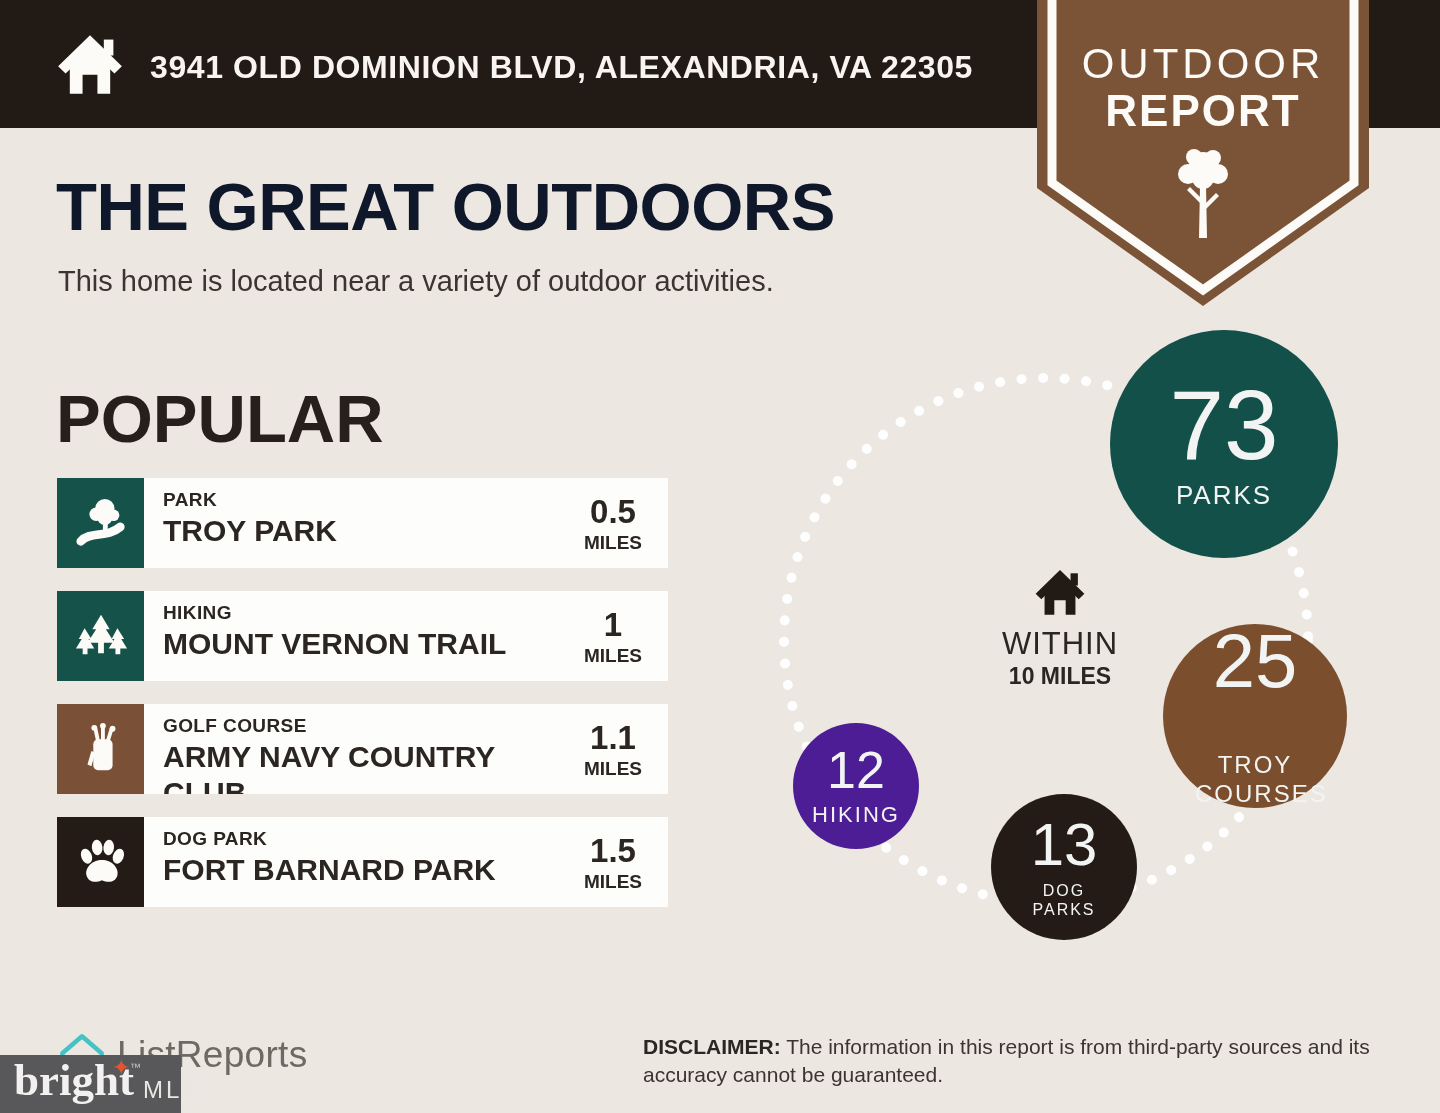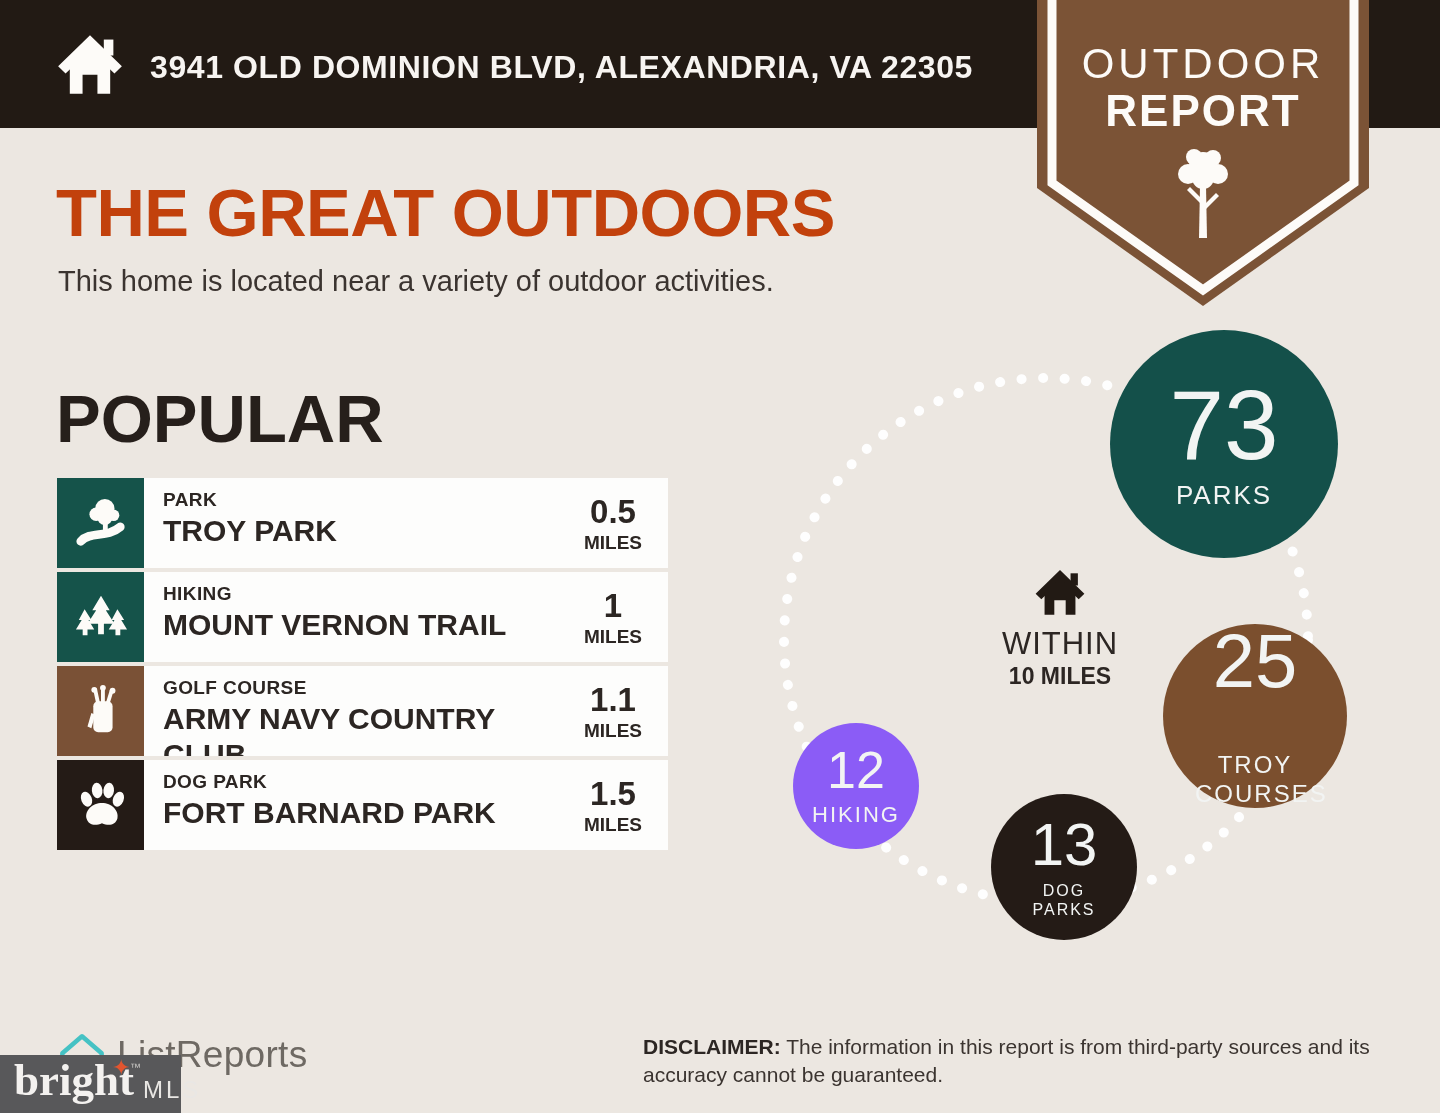--- a/index.html
+++ b/index.html
@@ -24,33 +24,33 @@
   .badge { position:absolute; left:1037px; top:0; width:332px; height:310px; z-index:6; }
   .badge svg.shape { position:absolute; left:0; top:0; }
   .badge .b-line1, .badge .b-line2 {
     position:absolute; left:0; width:332px; text-align:center; color:#fdfbf8;
   }
   .badge .b-line1 { top:40px; font-size:42px; font-weight:400; letter-spacing:4px; }
   .badge .b-line2 { top:86px; font-size:44px; font-weight:700; letter-spacing:2px; }
   .badge .tree-ic { position:absolute; left:136px; top:146px; }
   
   .hero-title {
-    position:absolute; left:56px; top:174px;
-    font-size:67px; font-weight:800; letter-spacing:-0.5px; color:#c2410c;
+    position:absolute; left:56px; top:168px;
+    font-size:67px; font-weight:800; letter-spacing:-0.5px; color:#0f172a;
   }
   .hero-sub {
     position:absolute; left:58px; top:265px;
     font-size:29px; color:#3b3430;
   }
   
   .popular-title {
     position:absolute; left:56px; top:380px;
     font-size:67px; font-weight:800; color:#261f1b;
   }
-  .list { position:absolute; left:57px; top:478px; width:611px; display:flex; flex-direction:column; gap:4px; }
+  .list { position:absolute; left:57px; top:478px; width:611px; display:flex; flex-direction:column; gap:23px; }
   .row { height:90px; background:#fdfdfc; display:flex; overflow:hidden; }
   .row .icbox { width:87px; height:90px; flex:none; display:flex; align-items:center; justify-content:center; }
   .row .mid { flex:1; padding:11px 0 0 19px; overflow:hidden; }
   .row .cat { font-size:19px; font-weight:700; letter-spacing:0.4px; color:#2c2623; }
   .row .nm  { font-size:30px; font-weight:800; line-height:1.2; color:#2c2623; margin-top:2px; }
   .row .dist { width:110px; flex:none; text-align:center; padding-top:15px; }
   .row .dv { font-size:33px; font-weight:800; color:#2c2623; }
   .row .du { font-size:19px; font-weight:700; color:#2c2623; margin-top:1px; }
   
   .dots-layer { position:absolute; left:0; top:0; z-index:1; }
@@ -235,21 +235,21 @@
     <div class="l">PARKS</div>
   </div>
   <div class="stat stat-1" style="background-color: rgb(123, 79, 46); gap: 46px;">
     <div class="v">25</div>
     <div class="l">TROY COURSES</div>
   </div>
   <div class="stat stat-2" style="background-color: rgb(36, 27, 22);">
     <div class="v">13</div>
     <div class="l">DOG PARKS</div>
   </div>
-  <div class="stat stat-3" style="background-color: #8b5cf6;">
+  <div class="stat stat-3" style="background-color: #4c1d95;">
     <div class="v">12</div>
     <div class="l">HIKING</div>
   </div>
 
   <div class="center-label">
     <svg class="house-ic" viewBox="0 0 64 64">
       <g fill="#221a14">
         <rect x="45" y="9" width="9" height="15"></rect>
         <path d="M32 5 L62 34 L55 41 L32 19 L9 41 L2 34 Z"></path>
         <path fill-rule="evenodd" d="M13 33 L32 15 L51 33 V60 H13 Z M25 42 H39 V60 H25 Z"></path>

